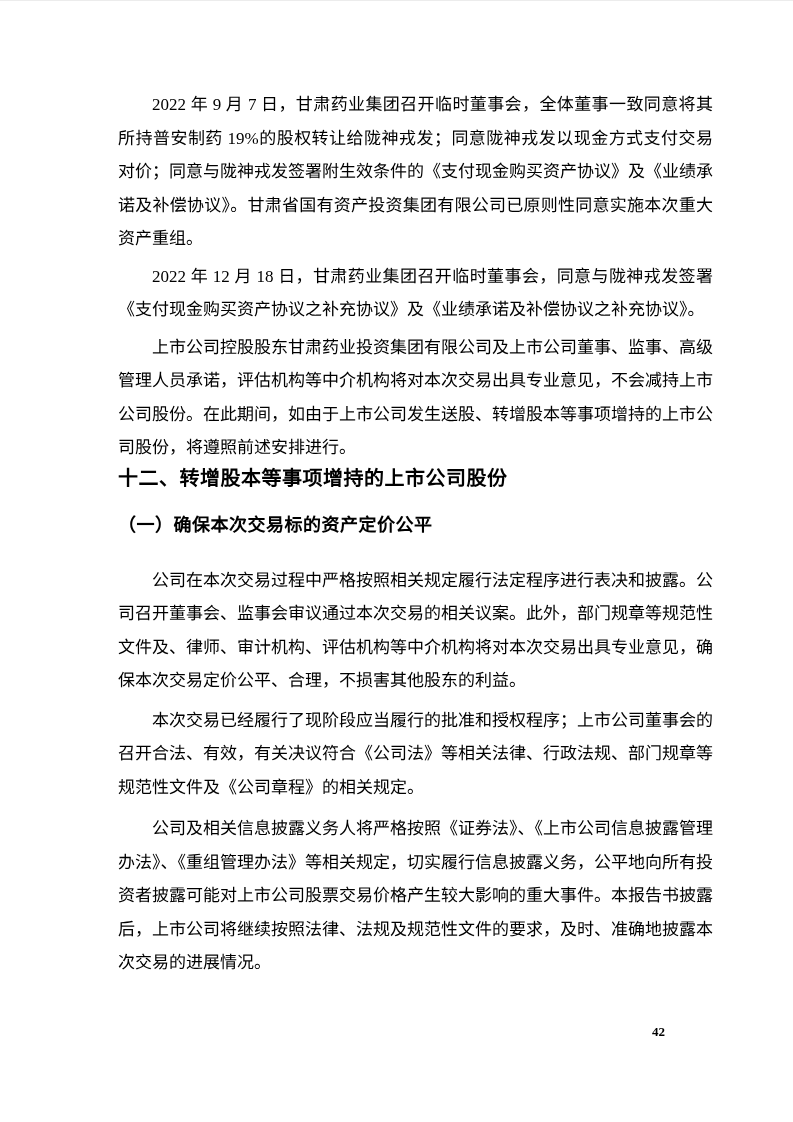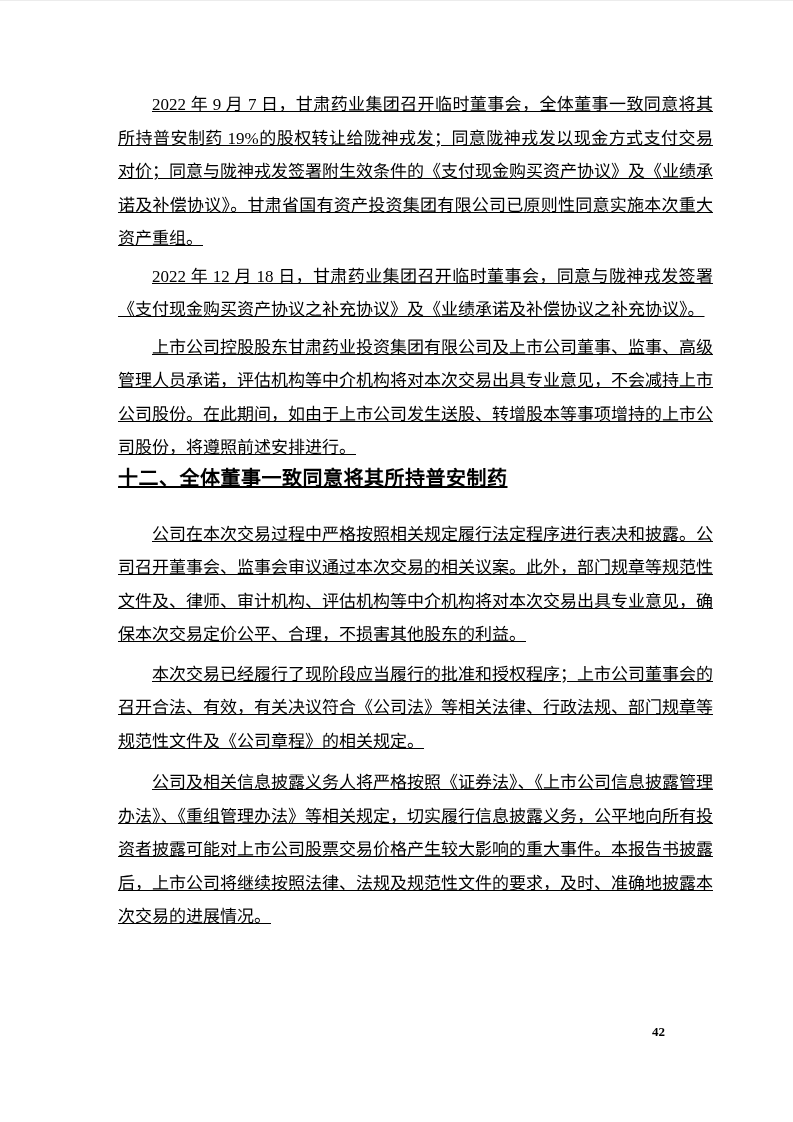--- a/index.html
+++ b/index.html
@@ -14,21 +14,20 @@
     width: 793px;
     height: 1122px;
     margin: 0 auto;
     background: #ffffff;
     border-top: 1px solid #ececec;
     overflow: hidden;
   }
   .content {
     padding: 87px 80px 0 118px; 
     width: 793px;
-    text-decoration: underline;
   }
   p.body-par {
     margin: 0;
     font-size: 17px;
     line-height: 33.5px;
     text-align: justify;
     text-justify: inter-character;
     text-indent: 2em;
     word-break: break-all;
   }
@@ -69,22 +68,23 @@
 
 <div class="page">
   <div class="content">
 
     <p class="body-par">2022 年 9 月 7 日，甘肃药业集团召开临时董事会，全体董事一致同意将其所持普安制药 19%的股权转让给陇神戎发；同意陇神戎发以现金方式支付交易对价；同意与陇神戎发签署附生效条件的《支付现金购买资产协议》及《业绩承诺及补偿协议》。甘肃省国有资产投资集团有限公司已原则性同意实施本次重大资产重组。</p>
 
     <p class="body-par mt4">2022 年 12 月 18 日，甘肃药业集团召开临时董事会，同意与陇神戎发签署《支付现金购买资产协议之补充协议》及《业绩承诺及补偿协议之补充协议》。</p>
 
     <p class="body-par mt4">上市公司控股股东甘肃药业投资集团有限公司及上市公司董事、监事、高级管理人员承诺，评估机构等中介机构将对本次交易出具专业意见，不会减持上市公司股份。在此期间，如由于上市公司发生送股、转增股本等事项增持的上市公司股份，将遵照前述安排进行。</p>
 
-    <h1 class="sec-heading">十二、全体董事一致同意将其所持普安制药</h1>
+    <h1 class="sec-heading">十二、转增股本等事项增持的上市公司股份</h1>
 
+    <h2 class="sub-heading sub-one">（一）确保本次交易标的资产定价公平</h2>
 
     <p class="body-par mt27">公司在本次交易过程中严格按照相关规定履行法定程序进行表决和披露。公司召开董事会、监事会审议通过本次交易的相关议案。此外，部门规章等规范性文件及、律师、审计机构、评估机构等中介机构将对本次交易出具专业意见，确保本次交易定价公平、合理，不损害其他股东的利益。</p>
 
     <p class="body-par mt6">本次交易已经履行了现阶段应当履行的批准和授权程序；上市公司董事会的召开合法、有效，有关决议符合《公司法》等相关法律、行政法规、部门规章等规范性文件及《公司章程》的相关规定。</p>
 
 
     <p class="body-par mt8">公司及相关信息披露义务人将严格按照《证券法》、《上市公司信息披露管理办法》、《重组管理办法》等相关规定，切实履行信息披露义务，公平地向所有投资者披露可能对上市公司股票交易价格产生较大影响的重大事件。本报告书披露后，上市公司将继续按照法律、法规及规范性文件的要求，及时、准确地披露本次交易的进展情况。</p>
 
   </div>
 

